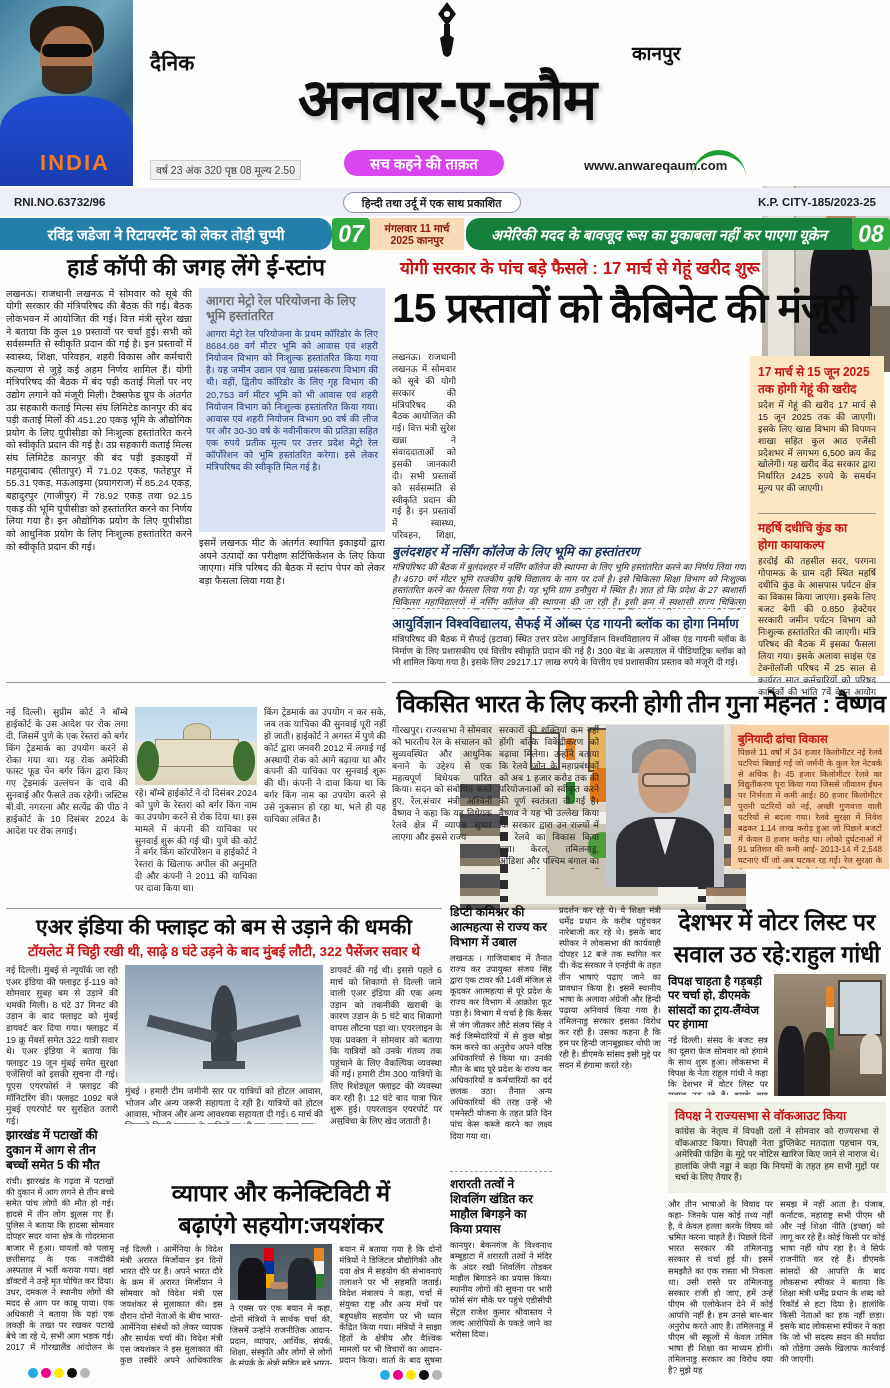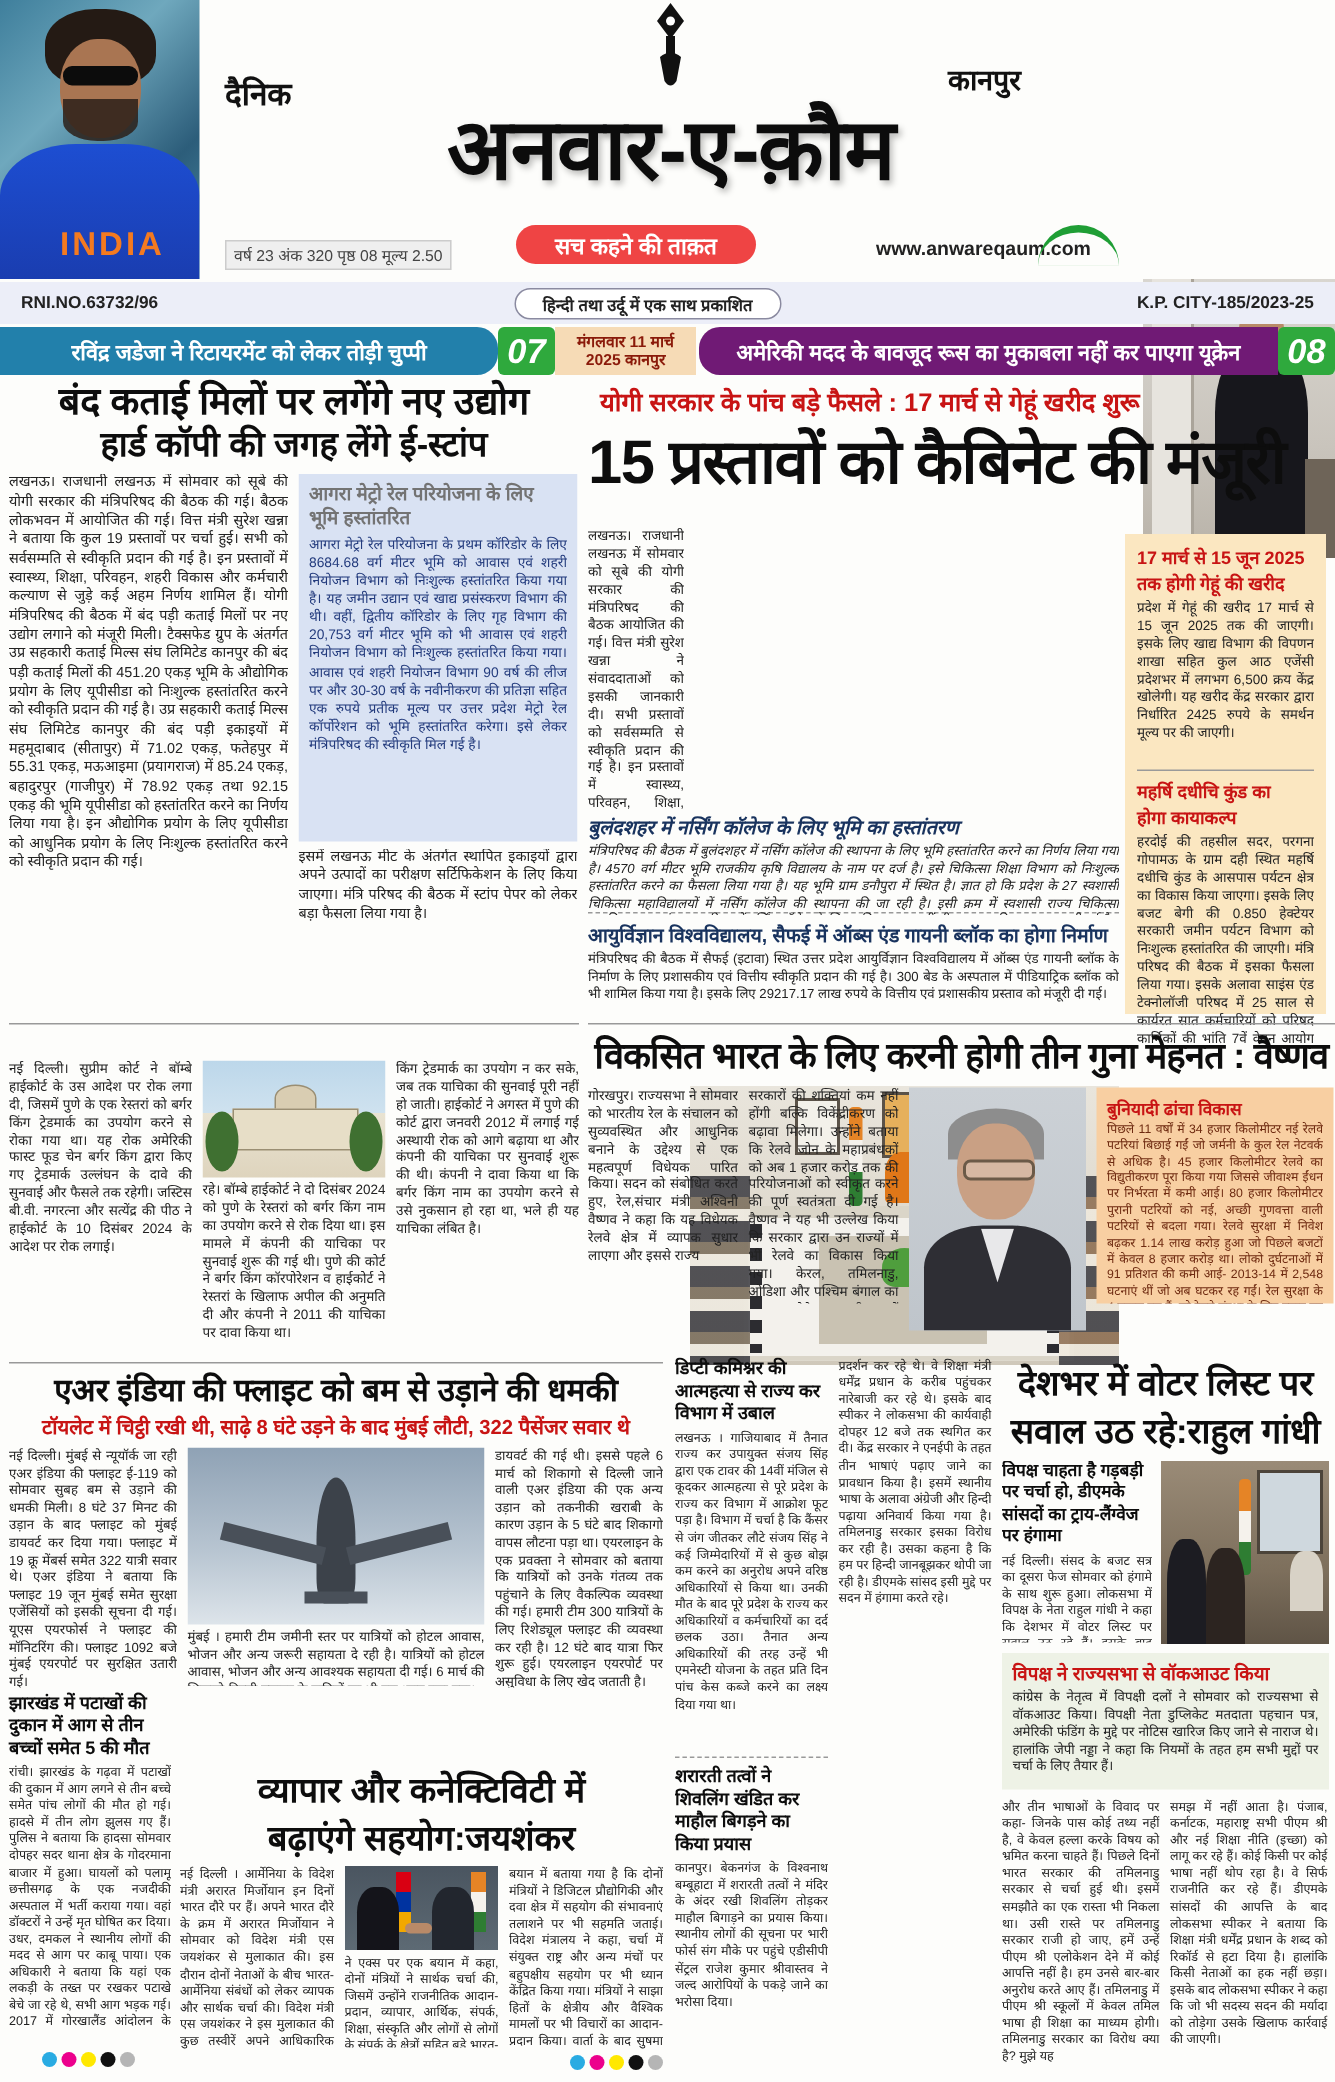--- a/index.html
+++ b/index.html
@@ -10,21 +10,21 @@
   .cols{display:flex;gap:7px;}
   .col{overflow:hidden;}
   .hl{font-weight:800;color:#0d0d0d;}
   .red{color:#c81414;}
   .dots{display:flex;gap:3px;align-items:center;}
   .dots span{width:10px;height:10px;border-radius:50%;display:inline-block;}
   .rule{border-bottom:1px solid #9a9a9a;}
   
   .mast-title{font-size:57px;font-weight:800;color:#0c0c0c;letter-spacing:-1px;text-align:center;
               text-shadow:2px 3px 4px rgba(0,0,0,.25);white-space:nowrap;}
-  .pill{background:#ef4444;color:#fff;font-weight:700;font-size:15px;border-radius:14px;
+  .pill{background:#d946ef;color:#fff;font-weight:700;font-size:15px;border-radius:14px;
         padding:3px 26px;display:inline-block;}
   .rni-pill{background:#fff;border:1px solid #8a8aa0;border-radius:11px;font-size:11px;font-weight:700;
         padding:2px 18px;color:#222;}
   .teaser-num{background:#2fa93d;color:#fff;font-weight:800;font-style:italic;font-size:23px;
         display:flex;align-items:center;justify-content:center;}
   
   .ph{overflow:hidden;position:relative;}
   .caption-box{background:#eef2e6;padding:5px 7px;}
   .info-box-blue{background:#d9e2f3;padding:6px 7px;}
   .info-box-orange{background:#f8cfa2;padding:6px 7px;}
@@ -80,28 +80,27 @@
 
   <div class="abs" style="left:0;top:218px;width:890px;height:32px;display:flex;">
     <div style="width:332px;background:#2280ab;color:#fff;display:flex;align-items:center;justify-content:center;border-radius:0 14px 14px 0;">
       <span style="font-size:14.5px;font-weight:700;">रविंद्र जडेजा ने रिटायरमेंट को लेकर तोड़ी चुप्पी</span>
     </div>
     <div class="teaser-num" style="width:38px;border-radius:4px;">07</div>
     <div style="width:94px;background:#f6dbb6;display:flex;flex-direction:column;align-items:center;justify-content:center;line-height:1.15;">
       <span style="font-size:10.5px;font-weight:800;color:#8a1a0a;">मंगलवार 11 मार्च</span>
       <span style="font-size:10.5px;font-weight:800;color:#8a1a0a;">2025 कानपुर</span>
     </div>
-    <div style="flex:1;background:#701a75;color:#fff;display:flex;align-items:center;justify-content:center;border-radius:14px 0 0 14px;margin-left:2px;">
+    <div style="flex:1;background:#15803d;color:#fff;display:flex;align-items:center;justify-content:center;border-radius:14px 0 0 14px;margin-left:2px;font-style:italic;">
       <span style="font-size:14.5px;font-weight:700;">अमेरिकी मदद के बावजूद रूस का मुकाबला नहीं कर पाएगा यूक्रेन</span>
     </div>
     <div class="teaser-num" style="width:38px;border-radius:4px;">08</div>
   </div>
 
   <div class="abs" style="left:6px;top:254px;width:380px;height:424px;">
-    <div class="hl" style="font-size:25px;text-align:center;line-height:1.15;">बंद कताई मिलों पर लगेंगे नए उद्योग</div>
     <div class="hl" style="font-size:23px;text-align:center;line-height:1.2;">हार्ड कॉपी की जगह लेंगे ई-स्टांप</div>
     <div class="cols" style="margin-top:6px;height:348px;">
       <div class="col body-txt" style="width:186px;height:348px;">लखनऊ। राजधानी लखनऊ में सोमवार को सूबे की योगी सरकार की मंत्रिपरिषद की बैठक की गई। बैठक लोकभवन में आयोजित की गई। वित्त मंत्री सुरेश खन्ना ने बताया कि कुल 19 प्रस्तावों पर चर्चा हुई। सभी को सर्वसम्मति से स्वीकृति प्रदान की गई है। इन प्रस्तावों में स्वास्थ्य, शिक्षा, परिवहन, शहरी विकास और कर्मचारी कल्याण से जुड़े कई अहम निर्णय शामिल हैं। योगी मंत्रिपरिषद की बैठक में बंद पड़ी कताई मिलों पर नए उद्योग लगाने को मंजूरी मिली। टैक्सफेड ग्रुप के अंतर्गत उप्र सहकारी कताई मिल्स संघ लिमिटेड कानपुर की बंद पड़ी कताई मिलों की 451.20 एकड़ भूमि के औद्योगिक प्रयोग के लिए यूपीसीडा को निःशुल्क हस्तांतरित करने को स्वीकृति प्रदान की गई है। उप्र सहकारी कताई मिल्स संघ लिमिटेड कानपुर की बंद पड़ी इकाइयों में महमूदाबाद (सीतापुर) में 71.02 एकड़, फतेहपुर में 55.31 एकड़, मऊआइमा (प्रयागराज) में 85.24 एकड़, बहादुरपुर (गाजीपुर) में 78.92 एकड़ तथा 92.15 एकड़ की भूमि यूपीसीडा को हस्तांतरित करने का निर्णय लिया गया है। इन औद्योगिक प्रयोग के लिए यूपीसीडा को आधुनिक प्रयोग के लिए निःशुल्क हस्तांतरित करने को स्वीकृति प्रदान की गई।</div>
       <div class="col" style="width:186px;height:348px;">
         <div class="info-box-blue">
           <div style="font-size:12.5px;font-weight:800;color:#737373;line-height:1.25;margin-bottom:3px;">आगरा मेट्रो रेल परियोजना के लिए भूमि हस्तांतरित</div>
           <div class="body-txt" style="color:#233b7d;font-size:9.2px;height:198px;">आगरा मेट्रो रेल परियोजना के प्रथम कॉरिडोर के लिए 8684.68 वर्ग मीटर भूमि को आवास एवं शहरी नियोजन विभाग को निःशुल्क हस्तांतरित किया गया है। यह जमीन उद्यान एवं खाद्य प्रसंस्करण विभाग की थी। वहीं, द्वितीय कॉरिडोर के लिए गृह विभाग की 20,753 वर्ग मीटर भूमि को भी आवास एवं शहरी नियोजन विभाग को निःशुल्क हस्तांतरित किया गया। आवास एवं शहरी नियोजन विभाग 90 वर्ष की लीज पर और 30-30 वर्ष के नवीनीकरण की प्रतिज्ञा सहित एक रुपये प्रतीक मूल्य पर उत्तर प्रदेश मेट्रो रेल कॉर्पोरेशन को भूमि हस्तांतरित करेगा। इसे लेकर मंत्रिपरिषद की स्वीकृति मिल गई है।</div>
         </div>
         <div class="body-txt" style="margin-top:5px;height:98px;">इसमें लखनऊ मीट के अंतर्गत स्थापित इकाइयों द्वारा अपने उत्पादों का परीक्षण सर्टिफिकेशन के लिए किया जाएगा। मंत्रि परिषद की बैठक में स्टांप पेपर को लेकर बड़ा फैसला लिया गया है।</div>
       </div>

